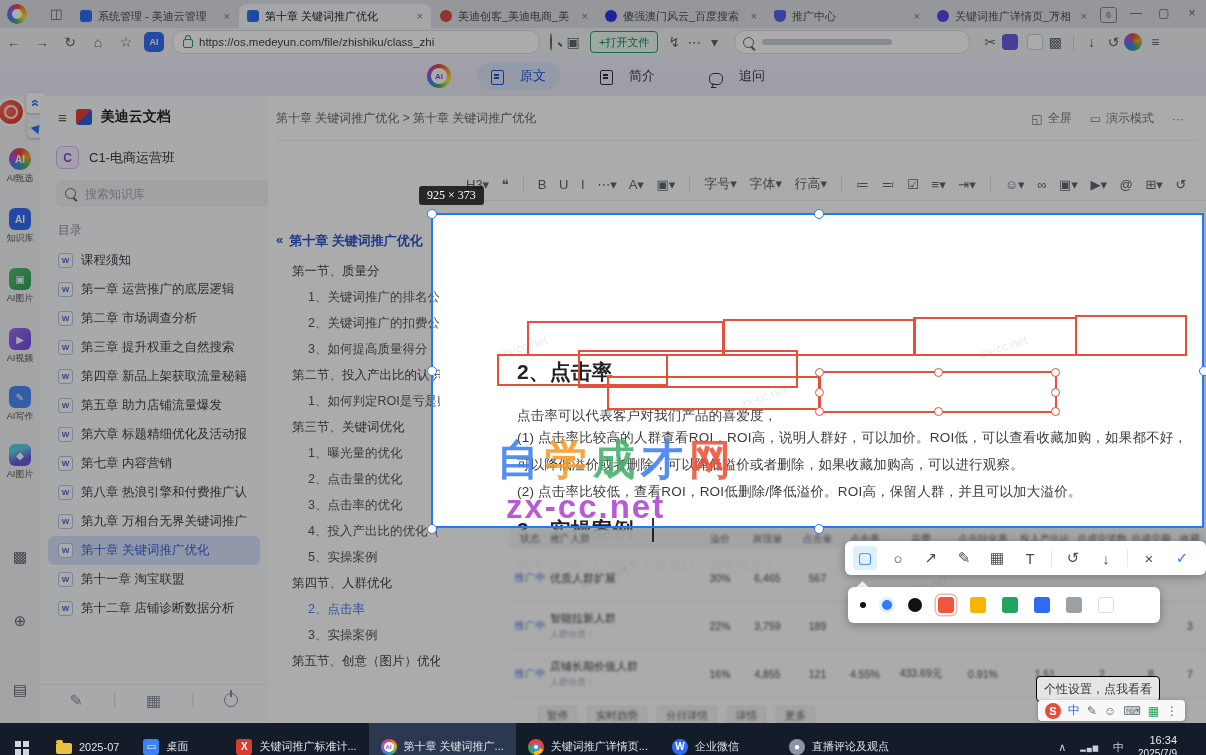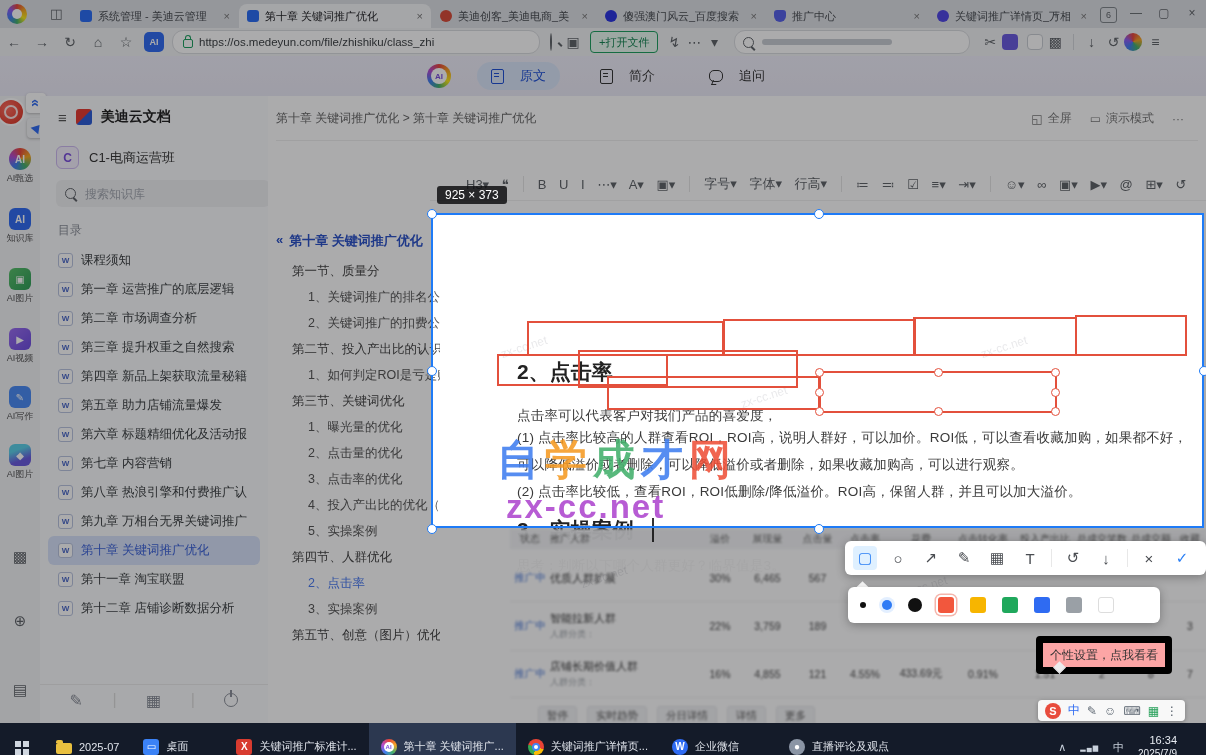--- a/index.html
+++ b/index.html
@@ -46,21 +46,21 @@
   .avatar{width:18px;height:18px;border-radius:50%;flex:none;
           background:conic-gradient(#e8453c,#f5a623,#43b06c,#3f7ef0,#8b5cf6,#e8453c);}
   .vsep{width:1px;height:16px;background:#d4d7db;margin:0 6px;flex:none;}
 
   
   .vheader{position:absolute;left:0;top:56px;width:1206px;height:40px;background:linear-gradient(#f0effa,#ecebf7);
            display:flex;align-items:center;justify-content:center;gap:26px;}
   .ai-logo{width:24px;height:24px;border-radius:50%;background:conic-gradient(#e8453c,#f5a623,#f8e71c,#43b06c,#3f7ef0,#b44bd0,#e8453c);position:relative;}
   .ai-logo::after{content:"AI";position:absolute;inset:4px;background:#fff;border-radius:50%;font-size:8px;font-weight:bold;
                   color:#7a4ddd;display:flex;align-items:center;justify-content:center;}
-  .vmode{display:flex;align-items:center;gap:16px;font-size:13px;color:#333;padding:5px 14px;border-radius:16px;}
+  .vmode{display:flex;align-items:flex-end;gap:16px;font-size:13px;color:#333;padding:5px 14px;border-radius:16px;}
   .vmode.active{background:#dbe7fb;color:#1d4fd7;}
   .doc-ic{width:11px;height:13px;border:1.5px solid currentColor;border-radius:2px;position:relative;}
   .doc-ic::after{content:"";position:absolute;left:2px;top:3px;width:5px;height:1.5px;background:currentColor;box-shadow:0 3px 0 currentColor;}
   .chat-ic{width:12px;height:10px;border:1.5px solid currentColor;border-radius:5px;position:relative;}
   .chat-ic::after{content:"";position:absolute;left:2px;bottom:-4px;width:4px;height:4px;border-left:1.5px solid currentColor;border-bottom:1.5px solid currentColor;transform:skewX(-20deg);}
 
   
   .rail{position:absolute;left:0;top:96px;width:40px;height:627px;background:#f3f4f6;border-right:1px solid #e4e6e9;}
   .rail-item{position:absolute;left:0;width:40px;text-align:center;}
   .rail-item .ric{width:22px;height:22px;border-radius:6px;margin:0 auto;display:flex;align-items:center;justify-content:center;
@@ -145,22 +145,22 @@
   .bg-name{font-size:11px;color:#333;}
   .bg-sub{font-size:9px;color:#9aa0a6;margin-top:2px;}
   .bg-status{color:#4a79d9;}
   .bg-actions{display:flex;gap:10px;margin-top:8px;padding-left:28px;}
   .bg-actions span{font-size:10.5px;color:#555;background:#f3f4f6;border:1px solid #e3e5e8;border-radius:3px;padding:2px 8px;}
 
   
   .cap-hole{position:absolute;left:431px;top:213px;width:773px;height:315px;box-sizing:border-box;
             border:2px solid #1e7bf7;box-shadow:0 0 0 2000px rgba(8,9,12,.34);z-index:20;}
   .cap-handle{position:absolute;width:8px;height:8px;background:#fff;border:1.5px solid #1e7bf7;border-radius:50%;z-index:25;}
-  .cap-size{position:absolute;left:437px;top:186px;background:rgba(15,15,18,.85);color:#fff;font-size:12px;
-            border-radius:3px;padding:2px 8px;z-index:25;}
+  .cap-size{position:absolute;left:419px;top:186px;background:rgba(15,15,18,.85);color:#fff;font-size:12px;
+            border-radius:3px;padding:2px 8px;z-index:25;font-family:Liberation Serif, serif;}
 
   
   .atoolbar{position:absolute;left:845px;top:541px;width:361px;height:34px;background:#fff;border-radius:6px;
             box-shadow:0 2px 10px rgba(0,0,0,.3);display:flex;align-items:center;padding:0 8px;gap:9px;z-index:60;box-sizing:border-box;}
   .atool{width:24px;height:24px;display:flex;align-items:center;justify-content:center;font-size:15px;color:#4a4d52;border-radius:4px;}
   .atool.active{background:#dff0ff;color:#2a7ff5;}
   .atool.confirm{color:#2a7ff5;font-weight:bold;}
   .asep{width:1px;height:18px;background:#e8e8e8;}
 
   .palette{position:absolute;left:848px;top:587px;width:312px;height:36px;background:#fff;border-radius:6px;
@@ -169,21 +169,21 @@
   .dot{border-radius:50%;background:#111;}
   .dot.d1{width:6px;height:6px;}
   .dot.d2{width:10px;height:10px;background:#2f7bf5;box-shadow:0 0 0 3px #e3efff;}
   .dot.d3{width:14px;height:14px;}
   .sw{width:16px;height:16px;border-radius:3px;}
   .sw.sel{box-shadow:0 0 0 2px #fff,0 0 0 3.5px #f5b5ab;}
   .sw.red{background:#f2573d}.sw.yellow{background:#f7b500}.sw.green{background:#1fa85c}
   .sw.blue{background:#2f6bf2}.sw.gray{background:#9aa0a6}.sw.white{background:#fff;border:1px solid #ddd;box-sizing:border-box;}
 
   
-  .stooltip{position:absolute;left:1036px;top:636px;width:122px;height:24px;background:#fca5a5;border:7px solid #000000;
+  .stooltip{position:absolute;left:1036px;top:676px;width:122px;height:24px;background:#e5e5e5;border:1px solid #000000;
             border-radius:4px;font-size:12px;color:#333;display:flex;align-items:center;justify-content:center;z-index:55;}
   .stooltip::after{content:"";position:absolute;left:12px;bottom:-5px;width:8px;height:8px;background:#ececee;
                    border-right:1px solid #d6d6d8;border-bottom:1px solid #d6d6d8;transform:rotate(45deg);}
   .imebar{position:absolute;left:1038px;top:700px;height:21px;background:rgba(252,252,252,.95);border-radius:4px;
           box-shadow:0 1px 4px rgba(0,0,0,.3);display:flex;align-items:center;gap:7px;padding:0 7px;z-index:55;}
   .ime-s{width:16px;height:16px;border-radius:50%;background:#e84c3d;color:#fff;font-size:11px;font-weight:bold;
          display:flex;align-items:center;justify-content:center;}
   .ime-ic{font-size:12px;color:#5a646f;}
 
   
@@ -442,20 +442,21 @@
     </div>
 
     <div class="chnav">
       <div class="chnav-head">
         <span style="transform:none;color:#2b52c9">«</span>
         <span>第十章 关键词推广优化</span>
       </div>
       <div class="chnav-item lv1">第一节、质量分</div>
       <div class="chnav-item lv2">1、关键词推广的排名公式</div>
       <div class="chnav-item lv2">2、关键词推广的扣费公式</div>
+      <div class="chnav-item lv2">3、如何提高质量得分</div>
       <div class="chnav-item lv1">第二节、投入产出比的认识</div>
       <div class="chnav-item lv2">1、如何判定ROI是亏是赚</div>
       <div class="chnav-item lv1">第三节、关键词优化</div>
       <div class="chnav-item lv2">1、曝光量的优化</div>
       <div class="chnav-item lv2">2、点击量的优化</div>
       <div class="chnav-item lv2">3、点击率的优化</div>
       <div class="chnav-item lv2">4、投入产出比的优化（观察7天/15</div>
       <div class="chnav-item lv2">5、实操案例</div>
       <div class="chnav-item lv1">第四节、人群优化</div>
       <div class="chnav-item lv2 on">2、点击率</div>

